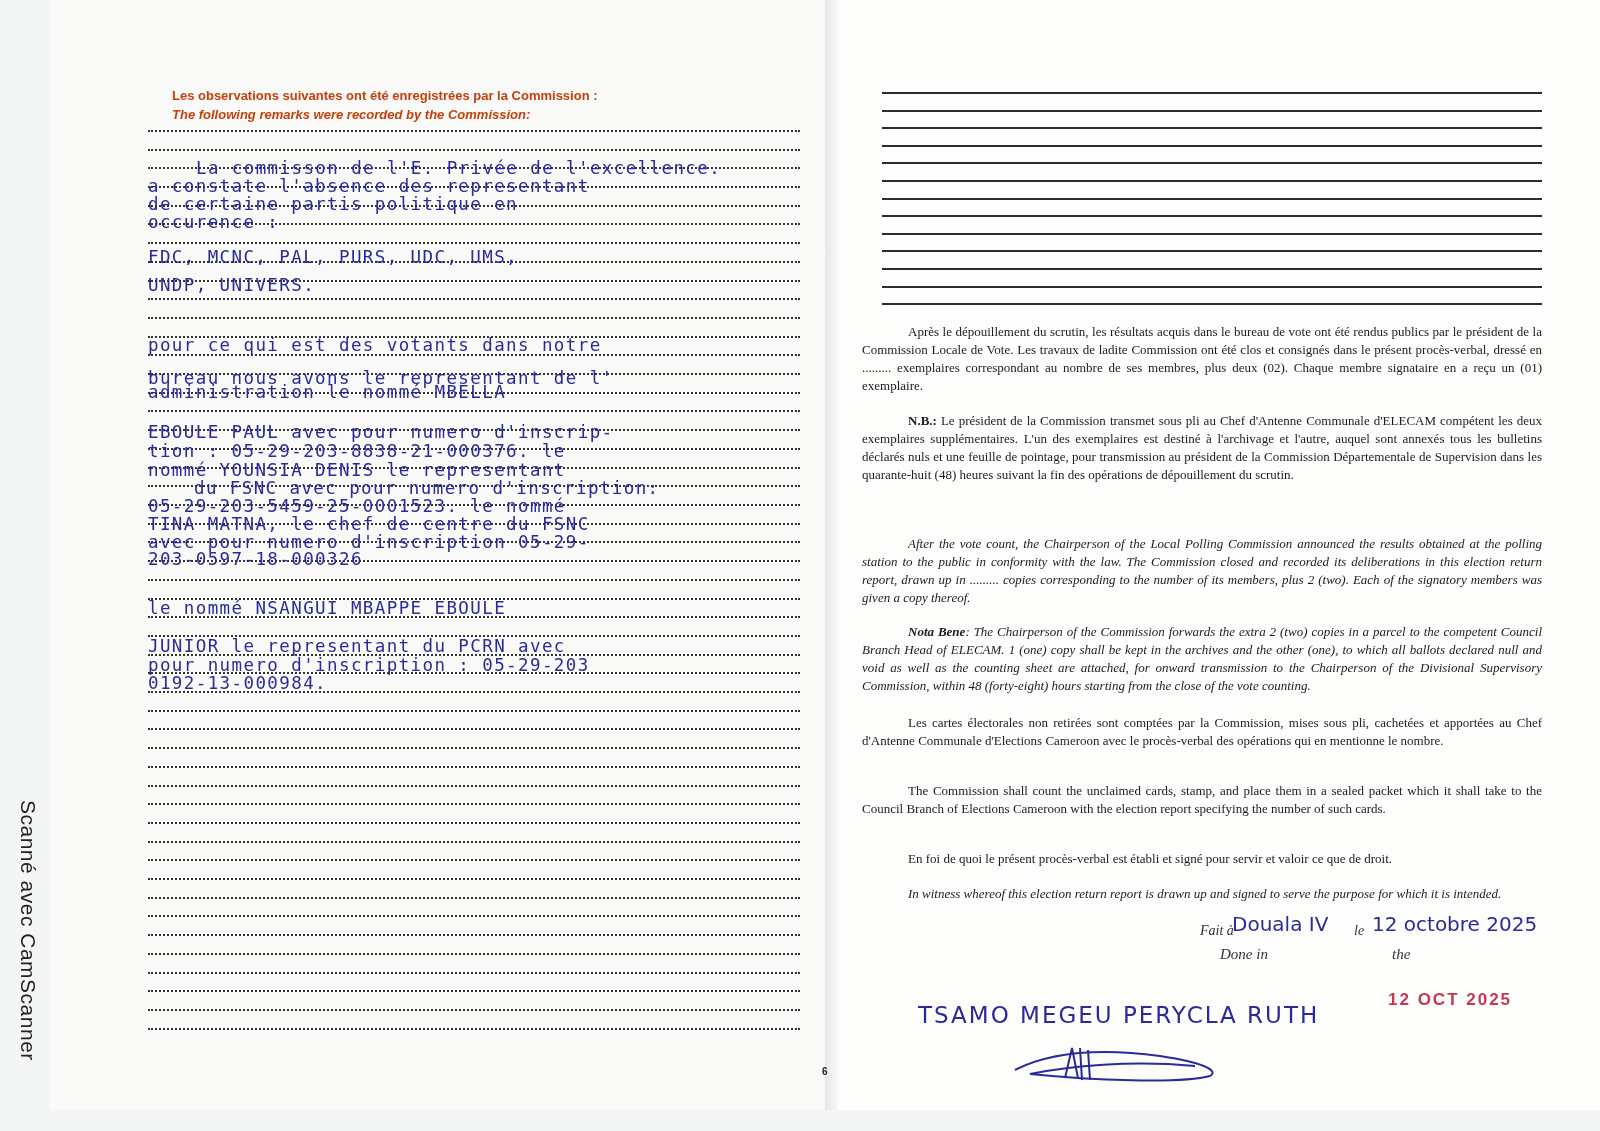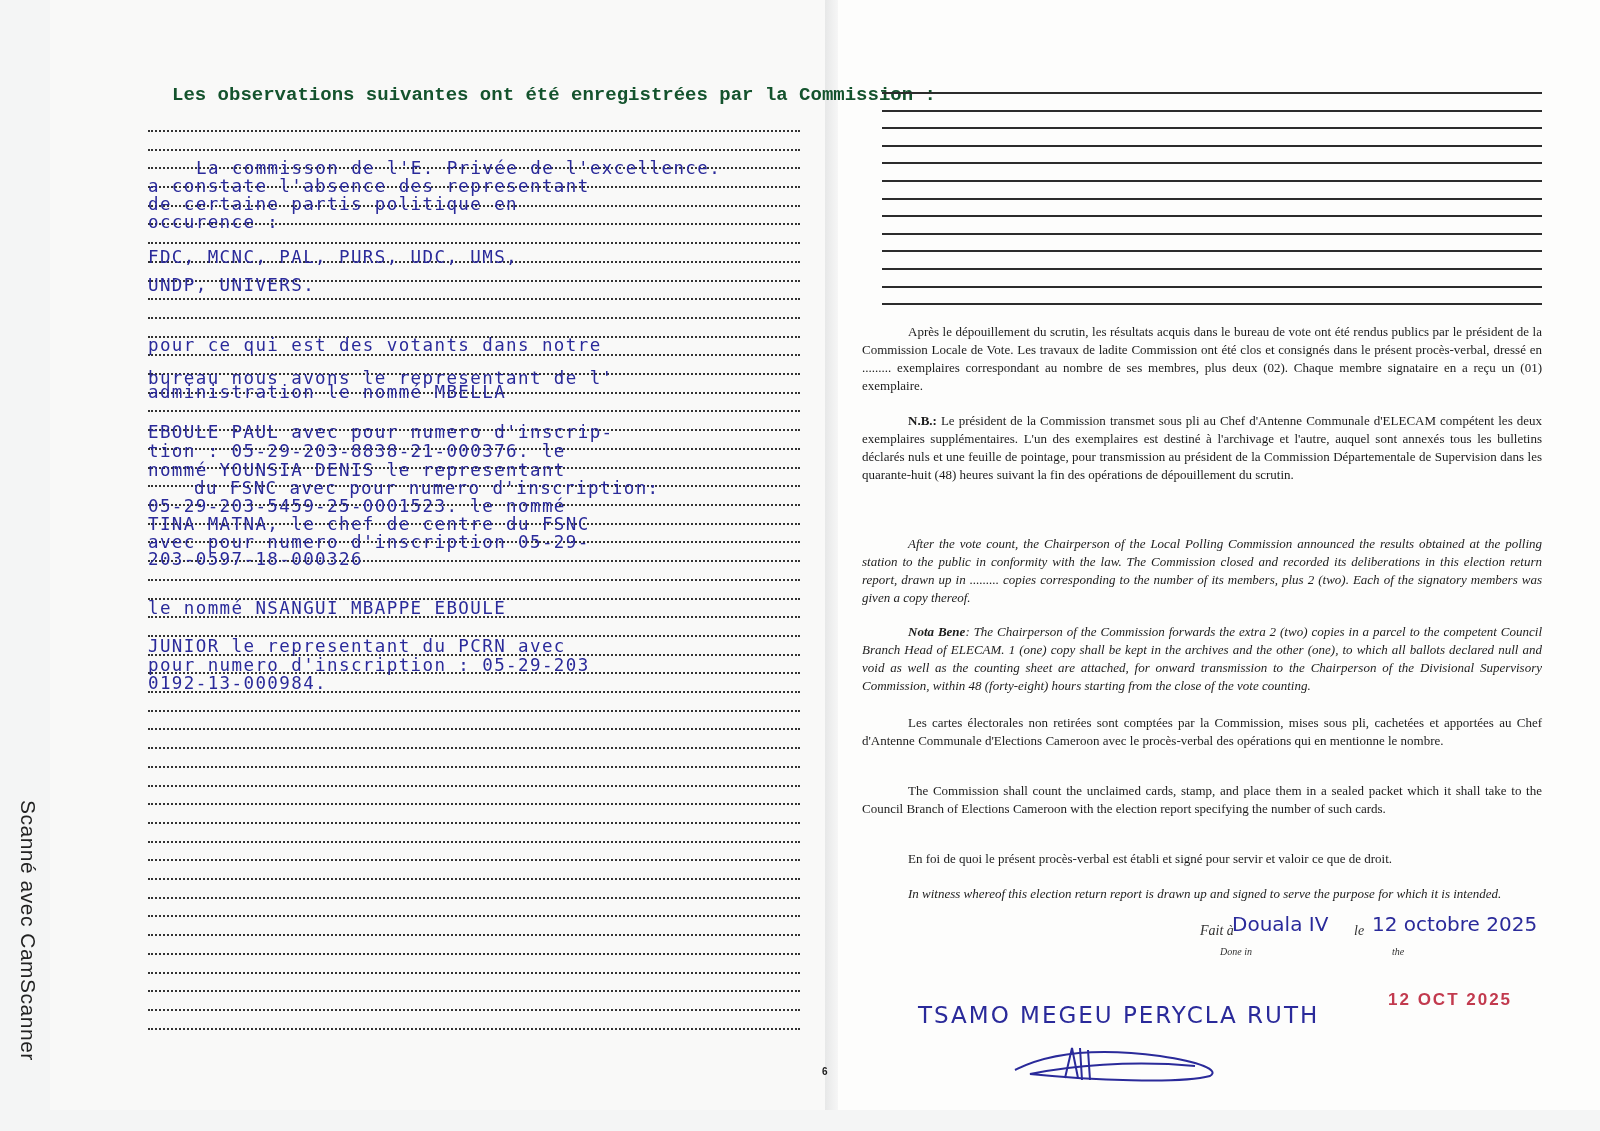--- a/index.html
+++ b/index.html
@@ -19,22 +19,22 @@
     position: absolute; top: 0; background: #fbfbfa;
   }
   .page-left { left: 50px; width: 775px; height: 1110px; background: #f9f9f8; }
   .page-right { left: 838px; width: 762px; height: 1110px; background: #fdfdfc; }
   .gutter {
     position: absolute; left: 825px; top: 0; width: 13px; height: 1110px;
     background: linear-gradient(to right, #e7e8e8, #f6f6f6);
   }
   .obs-head {
     position: absolute; left: 172px; top: 86px;
-    font-family: Liberation Mono, monospace; font-size: 19px; font-weight: bold;
-    color: #14532d; line-height: 19px;
+    font-family: Liberation Sans, sans-serif; font-size: 13px; font-weight: bold;
+    color: #c2410c; line-height: 19px;
   }
   .obs-head .en { font-style: italic; font-weight: bold; }
   .dot-line {
     position: absolute; left: 148px; width: 652px; height: 0;
     border-top: 2px dotted #333;
   }
   .hand {
     position: absolute; left: 148px;
     font-family: "DejaVu Sans Mono", monospace;
     color: #2a2a9a; font-size: 17.5px; letter-spacing: 1.4px;
@@ -52,21 +52,21 @@
   .para.it { font-style: italic; margin-top: 17px; }
   .para b { font-weight: bold; }
   .fait {
     position: absolute; left: 1200px; top: 923px;
     font-size: 14px; font-style: italic; color: #333;
   }
   .fait-hand {
     position: absolute; top: 912px;
     font-family: "DejaVu Sans", sans-serif; color: #2a2a9a; font-size: 20px;
   }
-  .fait-sub { position: absolute; top: 946px; font-size: 10px; font-style: italic; color: #333; }
+  .fait-sub { position: absolute; top: 946px; font-size: 15px; font-style: italic; color: #333; }
   .stamp {
     position: absolute; left: 1388px; top: 990px;
     font-family: "Liberation Sans", sans-serif; color: #c23a4e; font-size: 17px;
     letter-spacing: 2px; font-weight: bold;
   }
   .sig-name {
     position: absolute; left: 918px; top: 1002px;
     font-family: "DejaVu Sans", sans-serif; color: #2a2a9a; font-size: 23px;
     letter-spacing: 2px;
   }
@@ -80,20 +80,21 @@
 <body>
 
 <div class="page page-left"></div>
 <div class="gutter"></div>
 <div class="page page-right"></div>
 
 <div class="watermark">Scanné avec CamScanner</div>
 
 <div class="obs-head">
   <div>Les observations suivantes ont été enregistrées par la Commission :</div>
+  <div class="en">The following remarks were recorded by the Commission:</div>
 </div>
 
 <div id="left-lines">
     <div class="dot-line" style="top: 130px;"></div>
     <div class="dot-line" style="top: 149px;"></div>
     <div class="dot-line" style="top: 167px;"></div>
     <div class="dot-line" style="top: 186px;"></div>
     <div class="dot-line" style="top: 205px;"></div>
     <div class="dot-line" style="top: 223px;"></div>
     <div class="dot-line" style="top: 242px;"></div>

